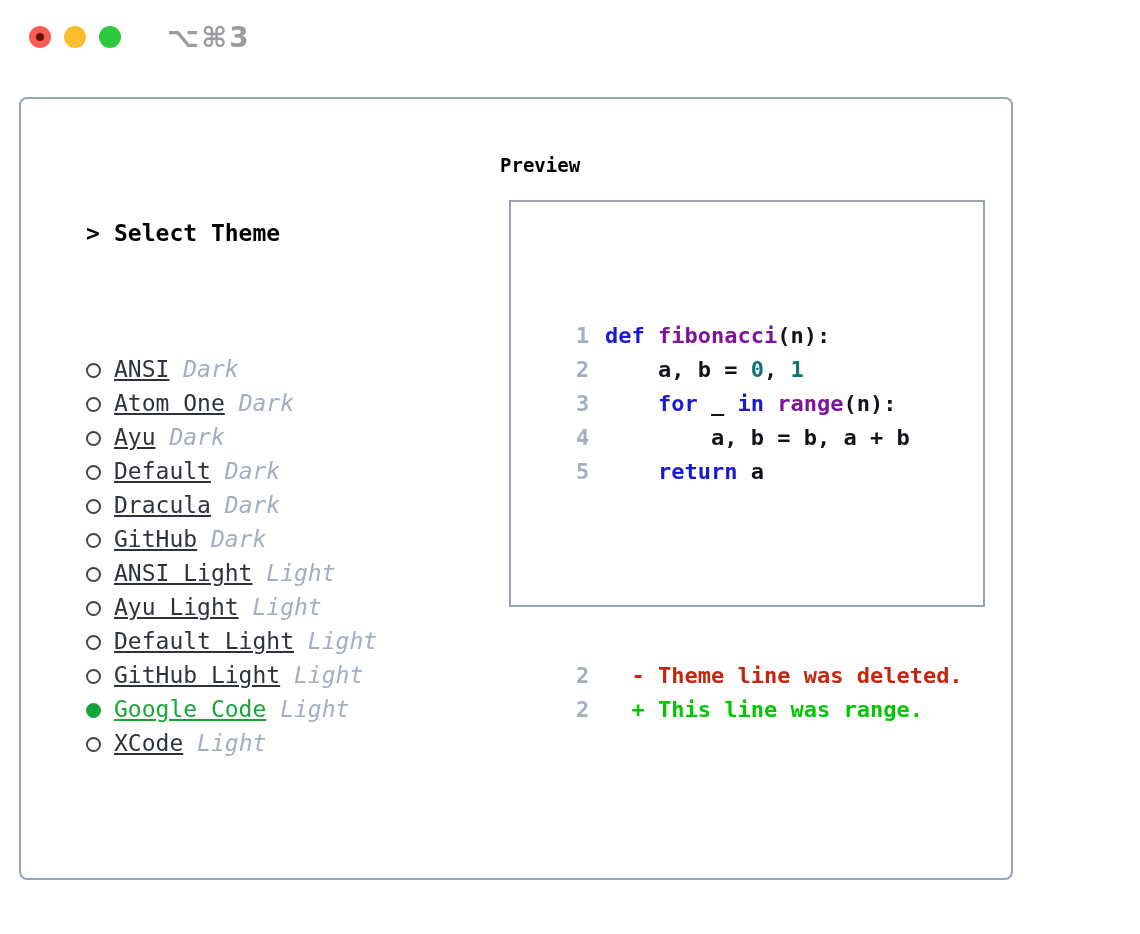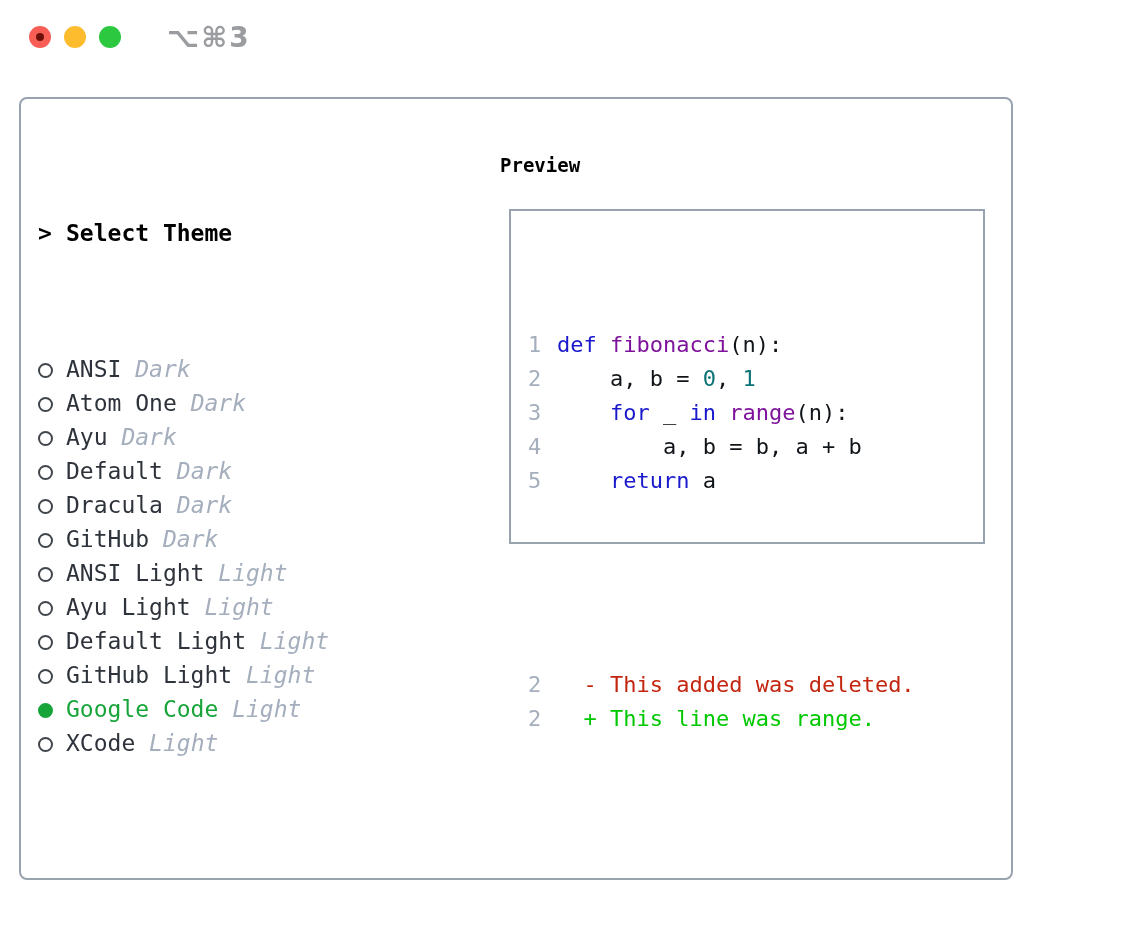--- a/index.html
+++ b/index.html
@@ -37,40 +37,40 @@
   
   .panel{
     position:absolute;left:19px;top:97px;width:994px;height:783px;
     border:2px solid var(--border-gray);border-radius:8px;box-sizing:border-box;
     background:#fff;
   }
   .left-col{
     position:absolute;left:17px;top:49px;
     font-size:23px;line-height:34px;white-space:pre;color:var(--ink);
   }
-  .line{height:34px;}
+  .line{height:34px;margin-left:48px;}
   .marker{display:inline-block;width:28px;}
   .prompt-glyph{font-weight:bold;color:#000;}
   .radio{
     display:inline-block;width:15px;height:15px;border-radius:50%;
     border:2px solid #41464d;box-sizing:border-box;vertical-align:-1px;background:transparent;
   }
   .radio.on{background:var(--accent-green);border-color:var(--accent-green);}
   .sec-title{font-weight:bold;color:#000;}
-  .tname{color:var(--ink);}
+  .tname{color:var(--ink);text-decoration:underline;}
   .tname.sel{color:var(--accent-green);}
   .tag{color:var(--muted-gray);font-style:italic;}
   
   .preview-title{
     position:absolute;left:479px;top:49px;font-size:19px;line-height:34px;
     font-weight:bold;color:#000;white-space:pre;
   }
   .preview-box{
-    position:absolute;left:488px;top:110px;width:476px;height:335px;
-    border:2px solid var(--border-gray);box-sizing:border-box;background:#fff;
+    position:absolute;left:488px;top:101px;width:476px;height:407px;
+    border:2px solid var(--border-gray);box-sizing:border-box;background:#fff;font-weight:bold;
   }
   .code{
     position:absolute;left:17px;top:49px;
     font-size:22px;line-height:34px;white-space:pre;color:#101418;
   }
   .ln{display:inline-block;width:29px;color:var(--muted-gray);}
   .tok-pln{color:#101418;}
   .tok-kwd{color:var(--keyword-blue);}
   .tok-typ{color:var(--type-purple);}
   .tok-lit{color:var(--literal-teal);}
@@ -110,18 +110,18 @@
       
       
     </div>
 
     <div class="preview-title">Preview</div>
 
     <div class="preview-box">
       <div class="code">
         <div><div class="line"><span class="ln">1</span><span class="tok-kwd">def </span><span class="tok-typ">fibonacci</span><span class="tok-pln">(n):</span></div><div class="line"><span class="ln">2</span><span class="tok-pln">    a, b = </span><span class="tok-lit">0</span><span class="tok-pln">, </span><span class="tok-lit">1</span></div><div class="line"><span class="ln">3</span><span class="tok-pln">    </span><span class="tok-kwd">for</span><span class="tok-pln"> _ </span><span class="tok-kwd">in</span><span class="tok-pln"> </span><span class="tok-typ">range</span><span class="tok-pln">(n):</span></div><div class="line"><span class="ln">4</span><span class="tok-pln">        a, b = b, a + b</span></div><div class="line"><span class="ln">5</span><span class="tok-pln">    </span><span class="tok-kwd">return</span><span class="tok-pln"> a</span></div></div>
         <div class="line"></div>
-        <div><div class="line"><span class="ln">2</span><span class="diff-del">  - This added was deleted.</span></div><div class="line"><span class="ln">2</span><span class="diff-add">  + This line was range.</span></div></div>
+        <div><div class="line"><span class="ln">2</span><span class="diff-del">  - Theme line was deleted.</span></div><div class="line"><span class="ln">2</span><span class="diff-add">  + This line was range.</span></div></div>
       </div>
     </div>
 
   </div>
 </div>
 
 </body></html>

